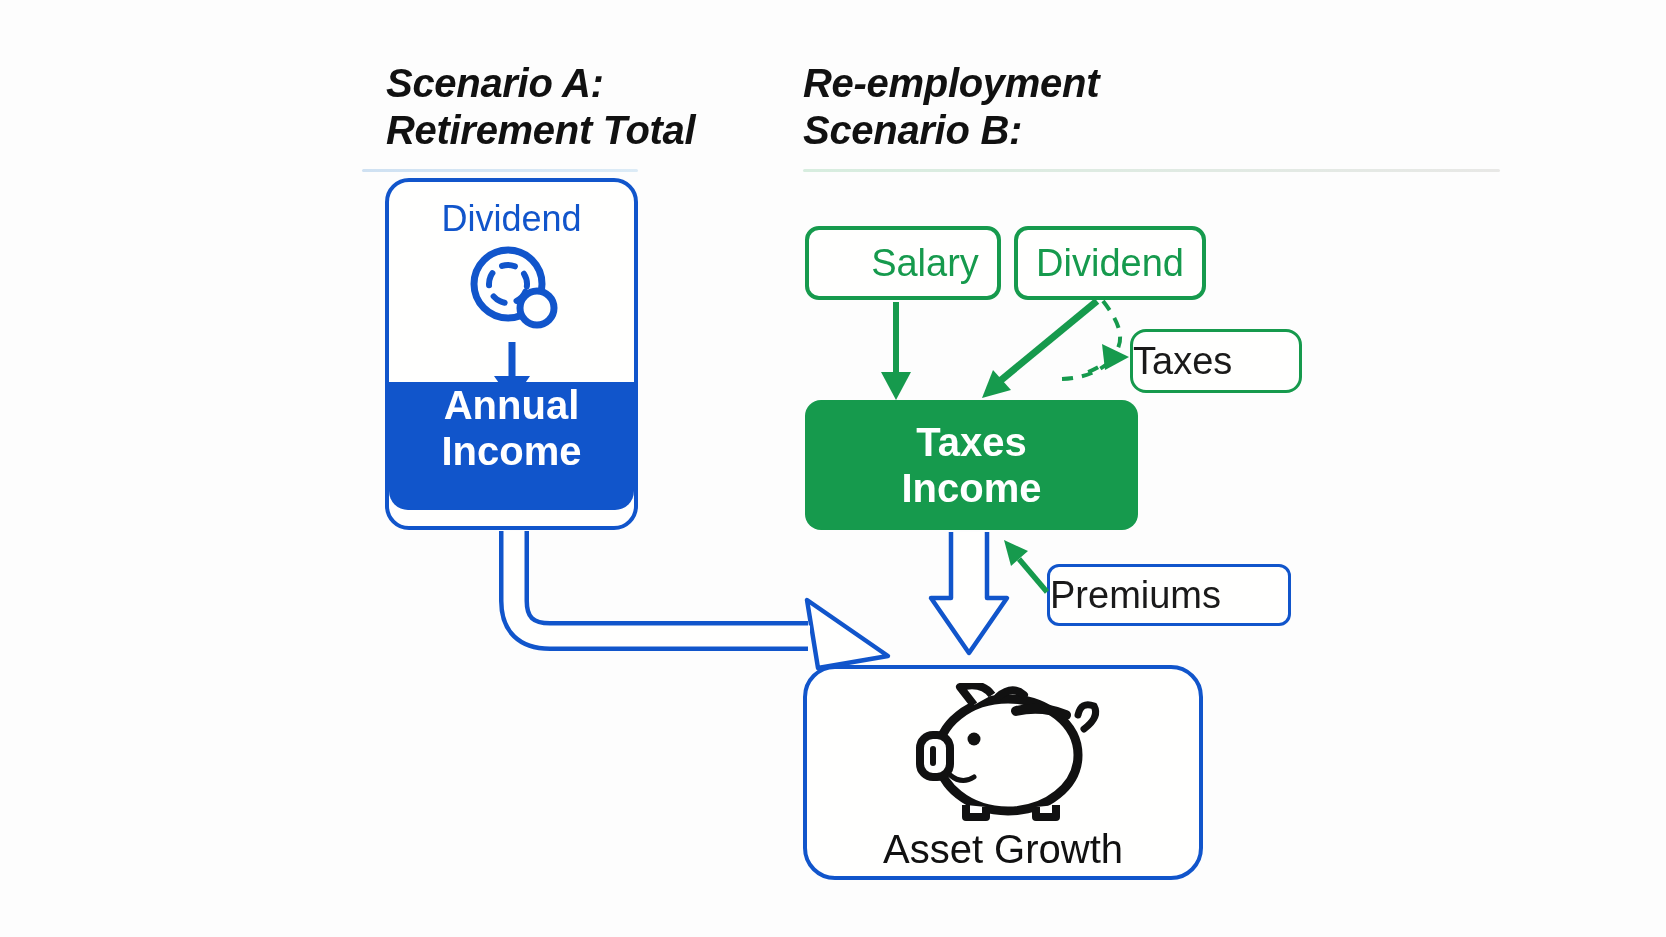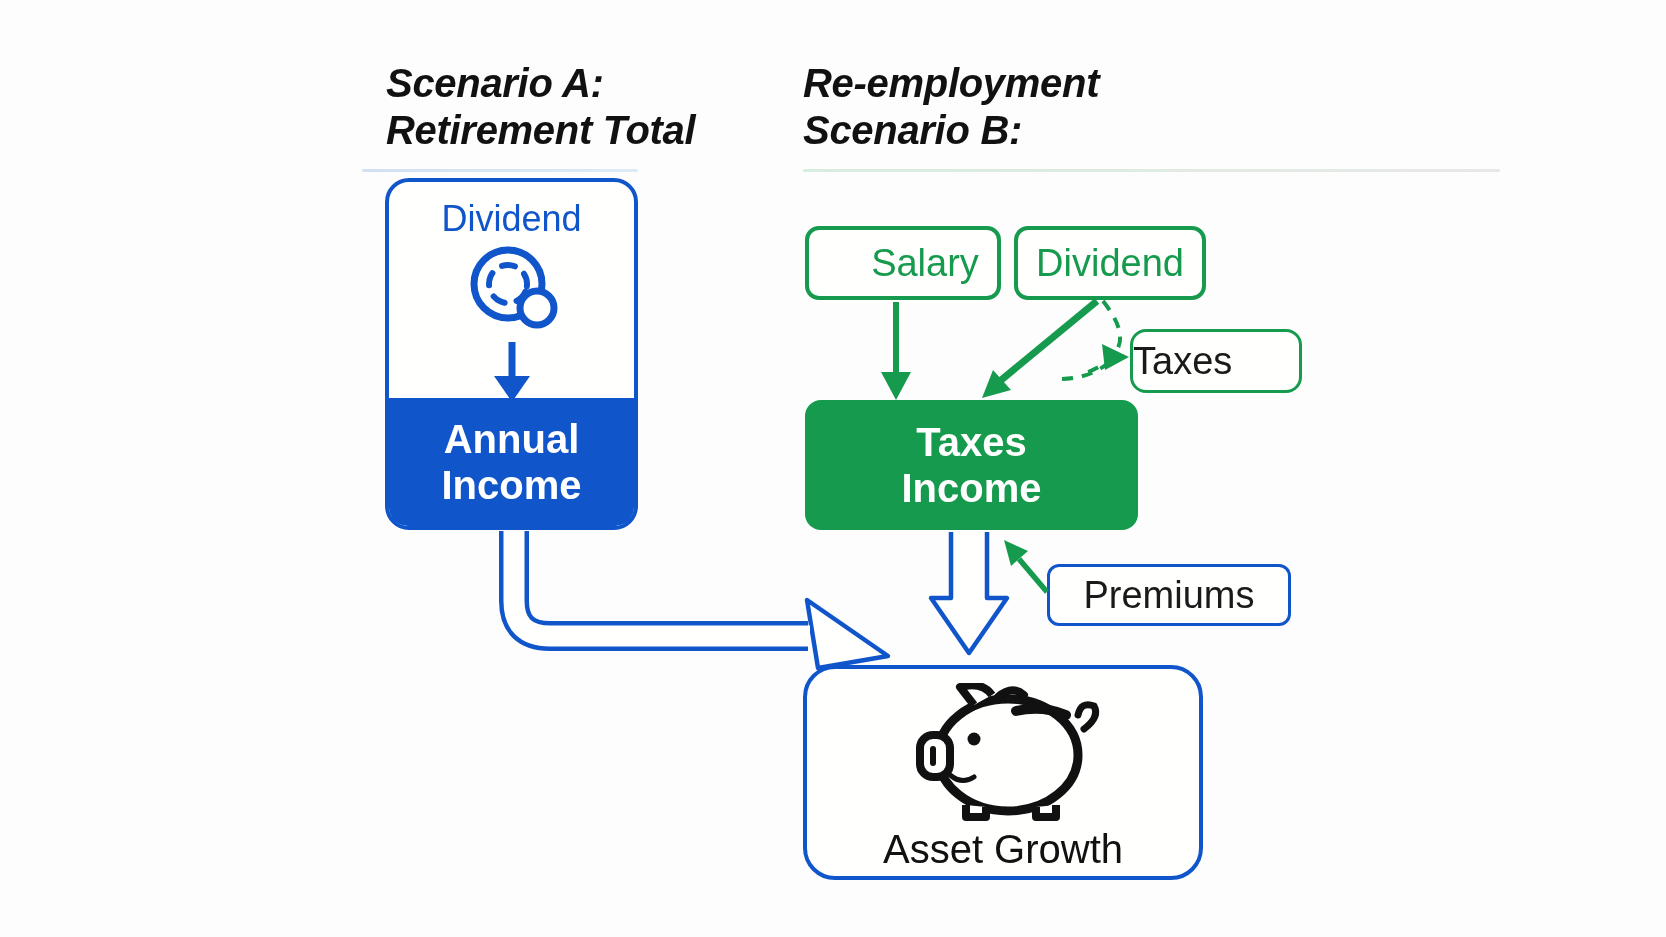--- a/index.html
+++ b/index.html
@@ -41,23 +41,23 @@
     left: 385px; top: 178px; width: 253px; height: 352px;
     border: 4px solid #1155cb; border-radius: 24px;
     box-sizing: border-box; background: #fffffe;
     display: flex; flex-direction: column; align-items: center;
   }
   #box-a .dividend-label {
     margin-top: 16px;
     font-size: 36px; font-weight: 500; color: #1155cb;
   }
   #box-a-fill {
-    position: absolute; left: 0; right: 0; bottom: 0; height: 128px;
+    position: absolute; left: 0; right: 0; bottom: 16px; height: 128px;
     background: #1155cb; border-radius: 0 0 19px 19px;
-    display: flex; flex-direction: column; align-items: center; justify-content: center;
+    display: flex; flex-direction: column; align-items: center; 
   }
   .fill-text { font-size: 40px; font-weight: bold; color: #fff; line-height: 1.15; }
 
   
   .green-outline-box {
     border: 4px solid #169a4d; border-radius: 14px;
     box-sizing: border-box; background: #fffffe;
     display: flex; align-items: center; justify-content: center;
   }
   .green-outline-box .green-text { font-size: 38px; color: #169a4d; }
@@ -74,21 +74,21 @@
   #total-income-box {
     left: 805px; top: 400px; width: 333px; height: 130px;
     background: #169a4d; border-radius: 16px;
     display: flex; flex-direction: column; align-items: center; justify-content: center;
   }
 
   #premiums-box {
     left: 1047px; top: 564px; width: 244px; height: 62px;
     border: 3.5px solid #1155cb; border-radius: 12px;
     box-sizing: border-box; background: #fffffe;
-    display: flex; align-items: center; justify-content: center;
+    display: flex; align-items: center; 
   }
 
   
   #asset-growth-box {
     left: 803px; top: 665px; width: 400px; height: 215px;
     border: 4px solid #1155cb; border-radius: 32px;
     box-sizing: border-box; background: #fffffe;
     display: flex; flex-direction: column; align-items: center;
   }
   #asset-growth-box .asset-label {

